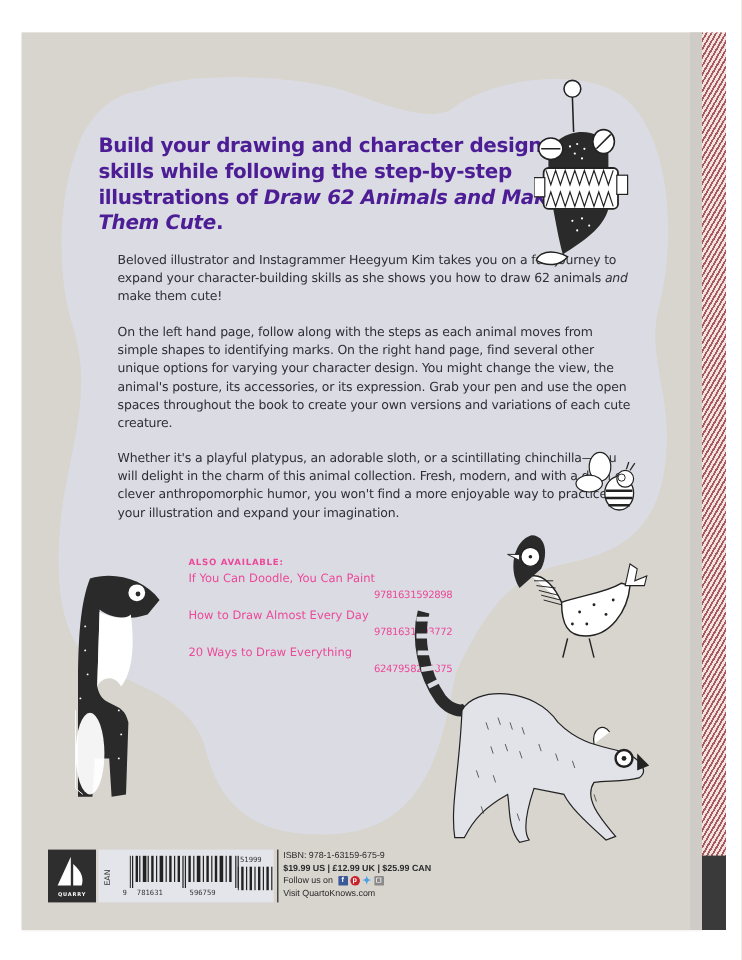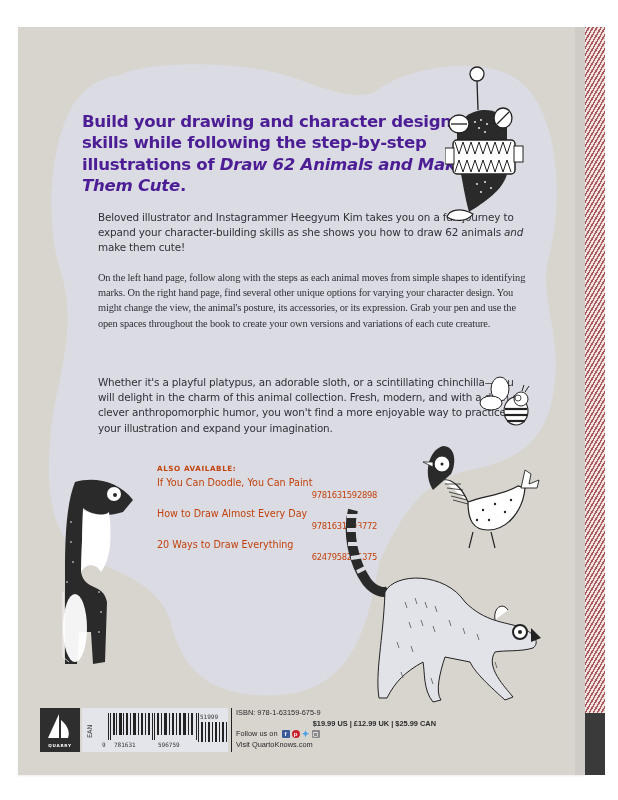--- a/index.html
+++ b/index.html
@@ -41,26 +41,26 @@
   .headline em { font-style: italic; }
 
   .body-para {
     position: absolute; left: 98px; width: 430px;
     font-family: "DejaVu Sans", sans-serif;
     font-size: 10.4px; line-height: 15.2px; color: #2f3036;
     letter-spacing: -0.15px; margin: 0;
   }
   .body-para em { font-style: italic; }
   #p1 { top: 210px; }
-  #p2 { top: 270px; font-family: Liberation Serif, serif; }
+  #p2 { top: 270px; }
   #p3 { top: 375px; }
 
   .also {
     position: absolute; left: 157px; top: 464px; width: 220px;
-    font-family: "DejaVu Sans", sans-serif; color: #c2410c;
+    font-family: "DejaVu Sans", sans-serif; color: #ec4899;
   }
   .also .label { font-size: 7.2px; font-weight: bold; letter-spacing: 0.6px; margin-bottom: 3px; }
   .also .title { font-size: 9.6px; line-height: 13px; }
   .also .isbn { font-size: 8.4px; line-height: 12px; margin-bottom: 6px; letter-spacing: -0.3px; text-align: right; }
 
   .publisher-logo {
     position: absolute; left: 40px; top: 708px; width: 40px; height: 44px;
     background: #2e2e2e;
   }
   .publisher-name {
@@ -80,21 +80,21 @@
   .bars-main { position: absolute; left: 26px; top: 5px; width: 92px; height: 27px; }
   .bars-addon { position: absolute; left: 116px; top: 14px; width: 32px; height: 20px; }
   .bar-num {
     position: absolute; font-size: 6px; color: #333; font-family: "DejaVu Sans Mono", monospace;
   }
   .sep-line { position: absolute; left: 231px; top: 708px; width: 1px; height: 44px; background: #222; }
   .info {
     position: absolute; left: 236px; top: 708px; width: 200px;
     font-family: "Liberation Sans", sans-serif; font-size: 7.4px; line-height: 10.7px; color: #2a2a2a;
   }
-  .info .price { font-weight: bold; text-align: right; }
+  .info .price { font-weight: bold; }
   .social { display: inline-flex; gap: 2px; vertical-align: middle; margin-left: 2px; }
   .social span {
     display: inline-block; width: 8px; height: 8px; border-radius: 1px;
     color: #fff; font-size: 6px; line-height: 8px; text-align: center; font-weight: bold;
   }
   .s-fb { background: #3b5a97; }
   .s-pin { background: #c8232c; border-radius: 50% !important; }
   .s-tw { background: transparent; color: #4aa0e4 !important; font-size: 9px !important; }
   .s-ig { background: #8a8a8a; }
 

